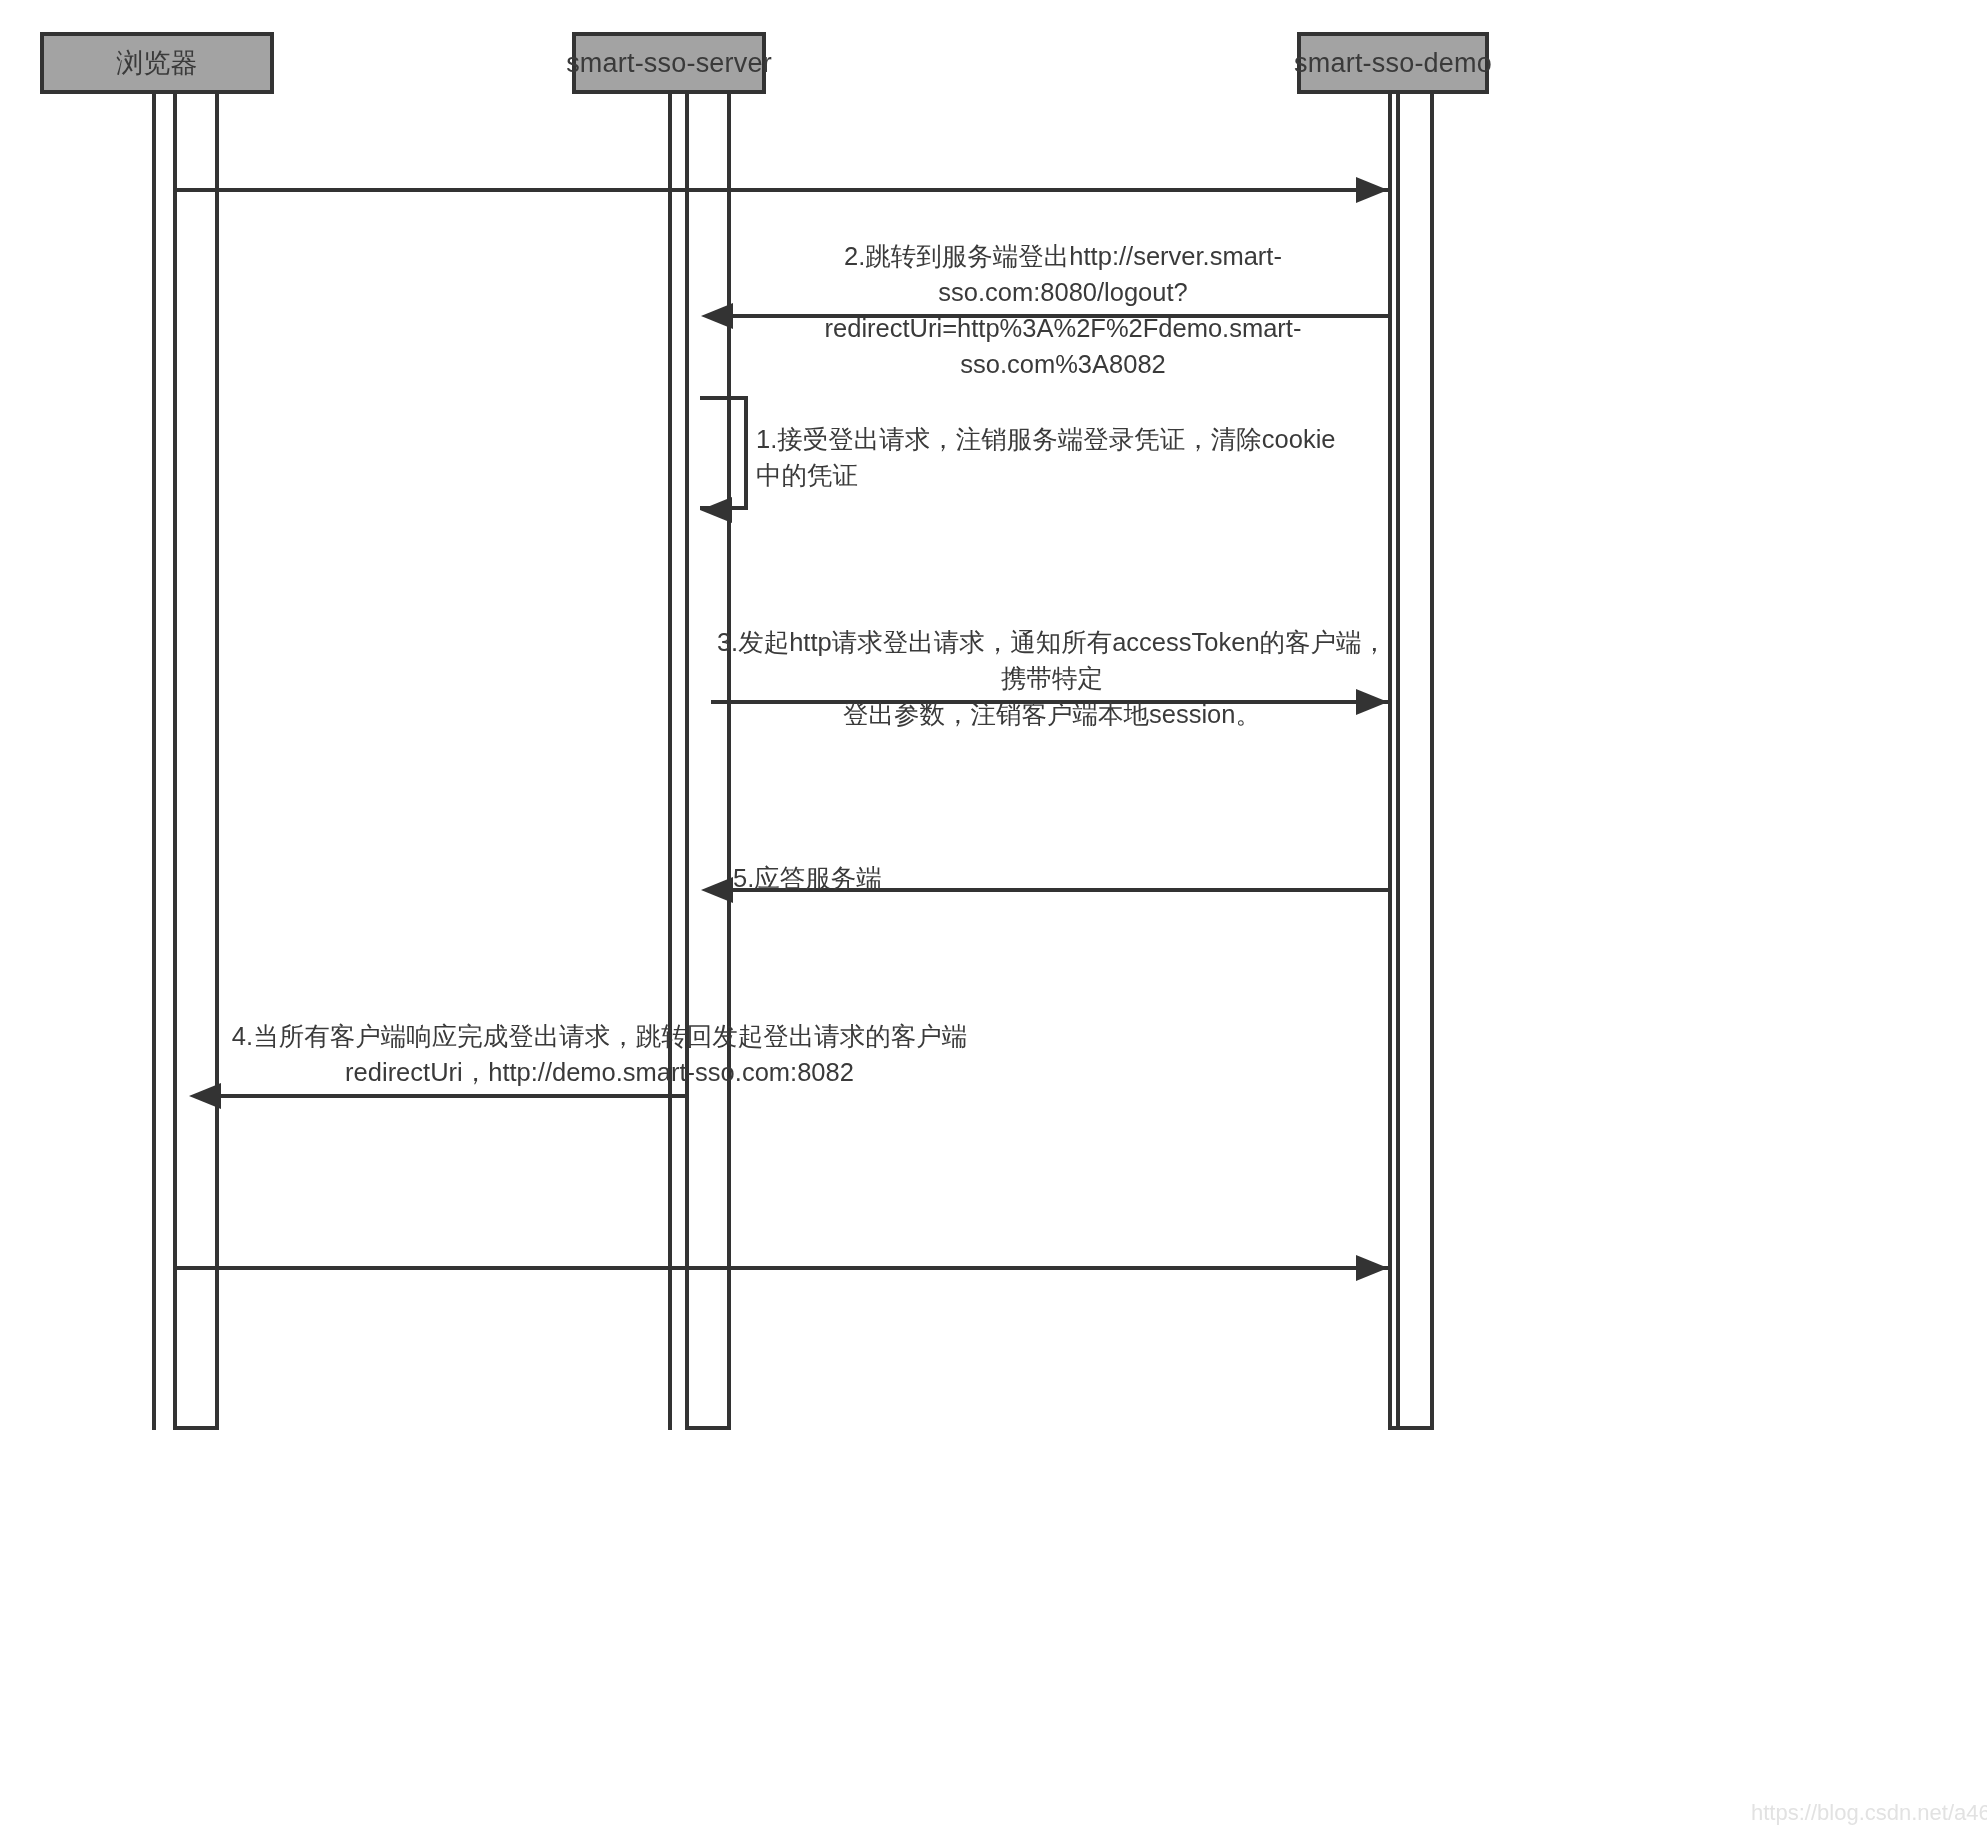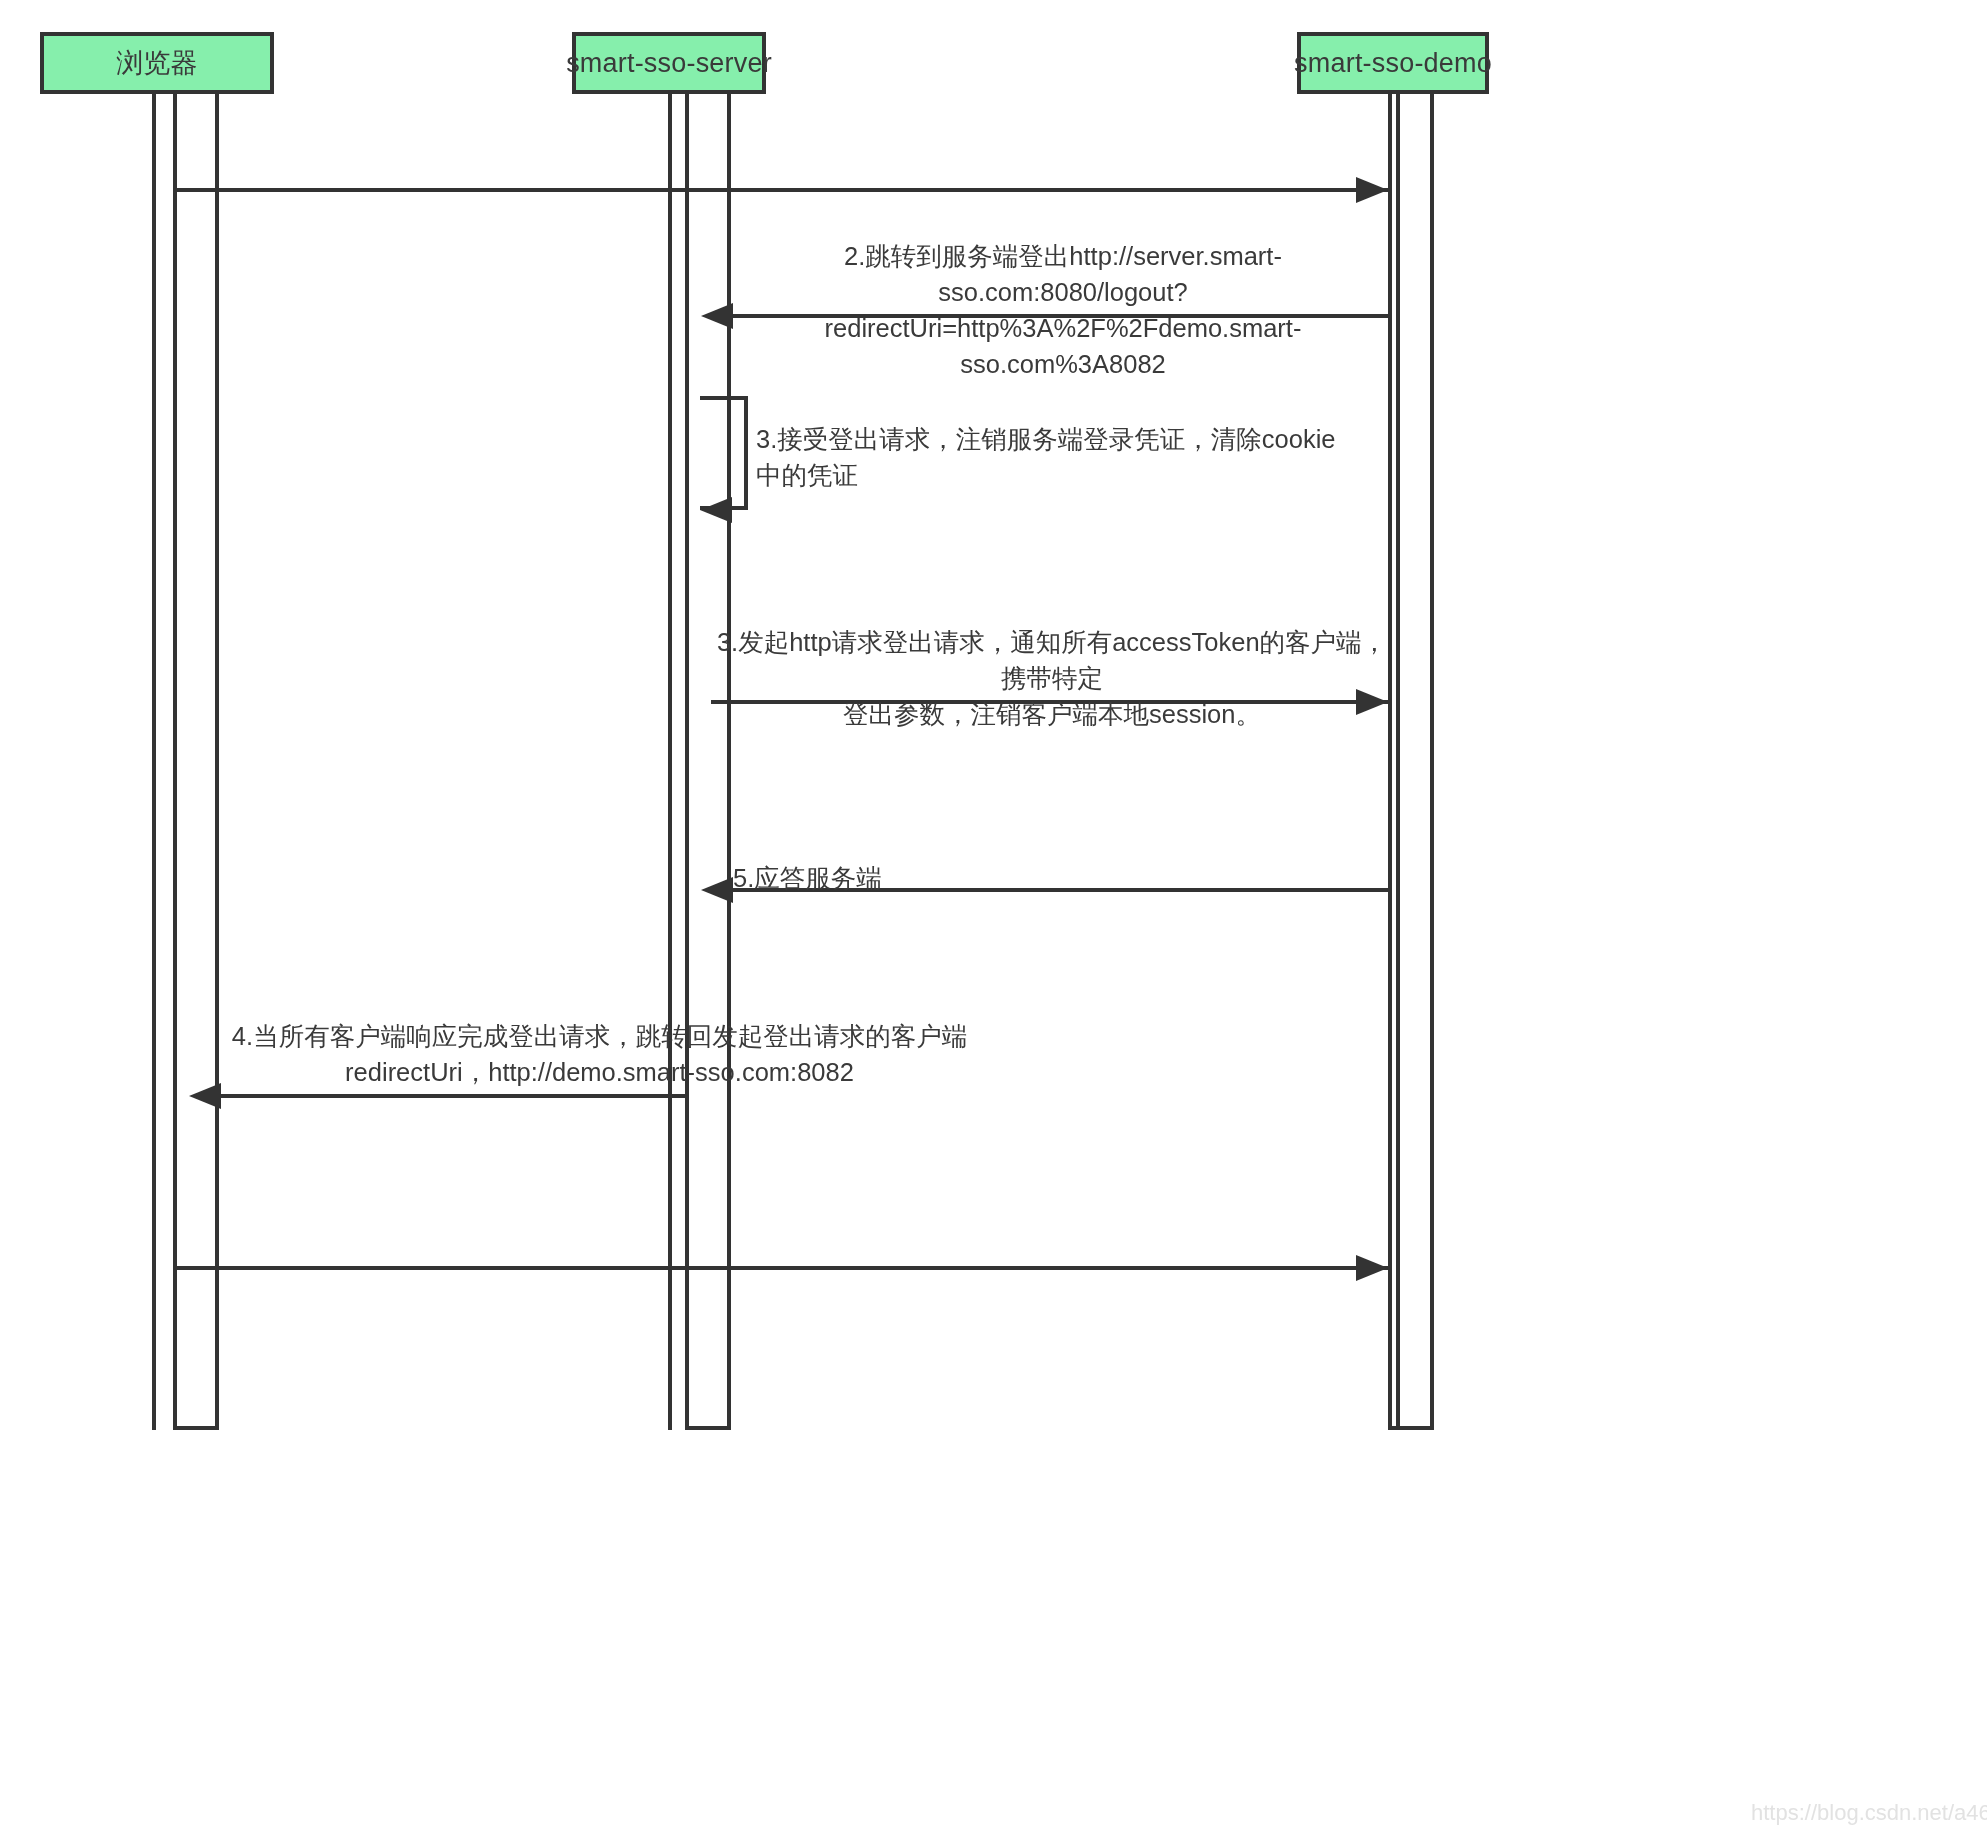--- a/index.html
+++ b/index.html
@@ -16,21 +16,21 @@
     width: 1987px;
     height: 1835px;
     background: #ffffff;
     overflow: hidden;
   }
   
   .participant-box {
     position: absolute;
     box-sizing: border-box;
     border: 4px solid #333333;
-    background: #86efac;
+    background: #a3a3a3;
     display: flex;
     align-items: center;
     justify-content: center;
     z-index: 6;
   }
   .participant-label {
     font-size: 27px;
     color: #3a3a3a;
     letter-spacing: 0.2px;
     white-space: nowrap;
@@ -148,21 +148,21 @@
 
   <div class="msg" style="left:0; top:314px; width:1987px; height:4px;">
     <div class="msg-line" style="left:733px; width:655px;"></div>
     <div class="arrow-head arrow-left" style="left:701px;"></div>
   </div>
   <div class="msg-label center" style="left:733px; top:238px; width:660px;">2.跳转到服务端登出http://server.smart-sso.com:8080/logout?
 redirectUri=http%3A%2F%2Fdemo.smart-sso.com%3A8082</div>
 
   <div class="self-loop" style="left:700px; top:396px; width:48px; height:114px;"></div>
   <div class="self-loop-arrow" style="left:700px; top:497px;"></div>
-  <div class="msg-label left" style="left:756px; top:421px; width:800px;">3.接受登出请求，注销服务端登录凭证，清除cookie
+  <div class="msg-label left" style="left:756px; top:421px; width:800px;">1.接受登出请求，注销服务端登录凭证，清除cookie
 中的凭证</div>
 
   <div class="msg" style="left:0; top:700px; width:1987px; height:4px;">
     <div class="msg-line" style="left:711px; width:677px;"></div>
     <div class="arrow-head arrow-right" style="left:1356px;"></div>
   </div>
   <div class="msg-label center" style="left:711px; top:624px; width:682px;">3.发起http请求登出请求，通知所有accessToken的客户端，携带特定
 登出参数，注销客户端本地session。</div>
 
   <div class="msg" style="left:0; top:888px; width:1987px; height:4px;">

